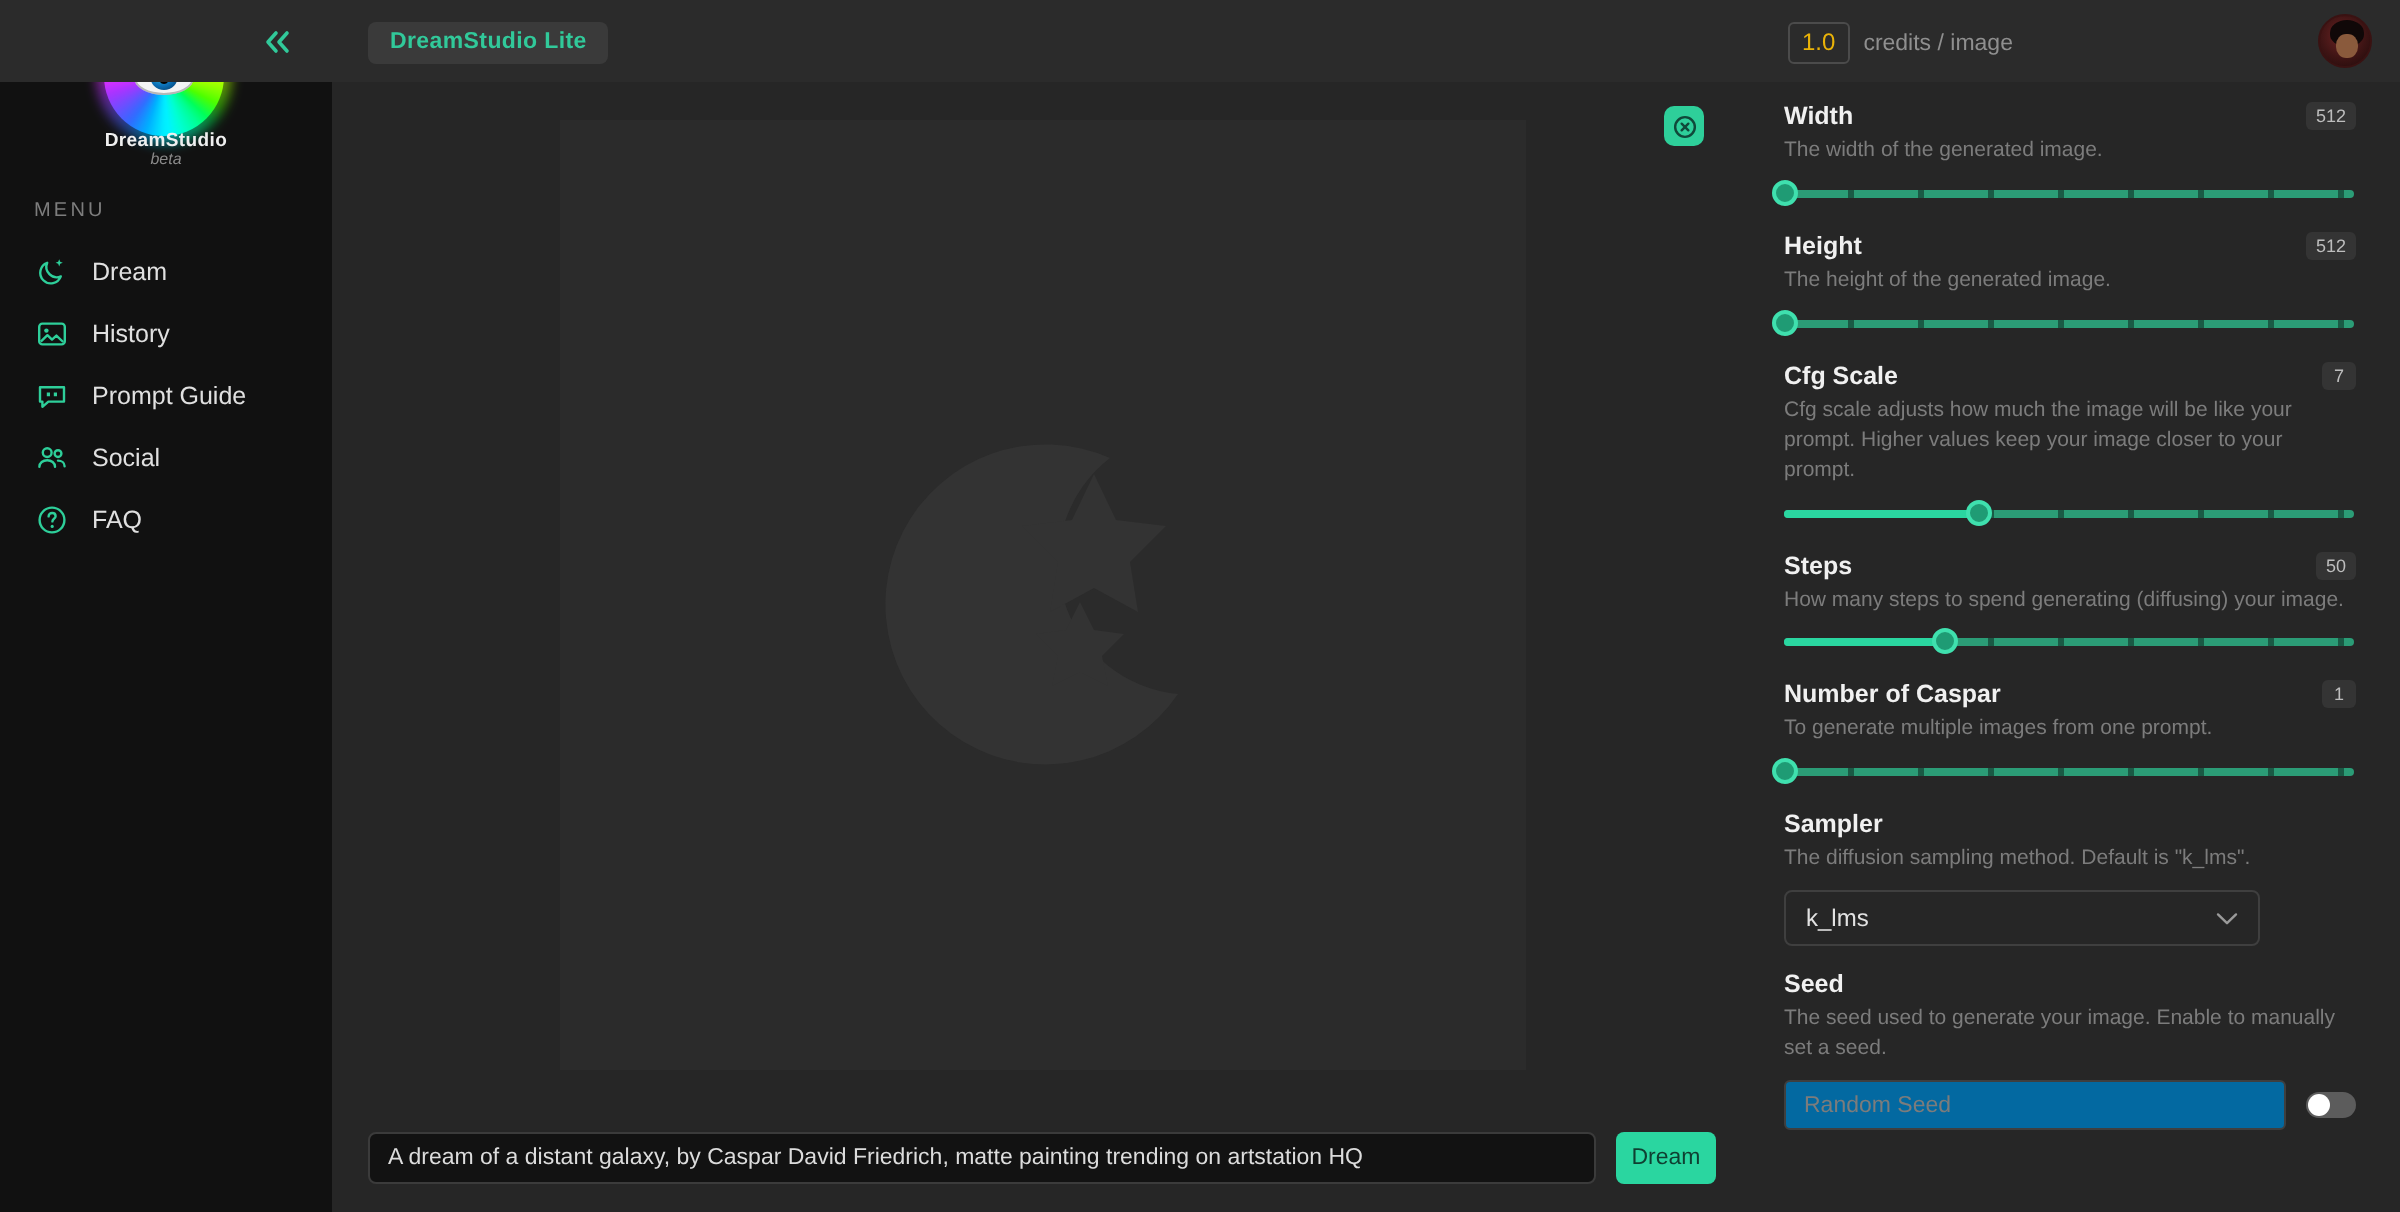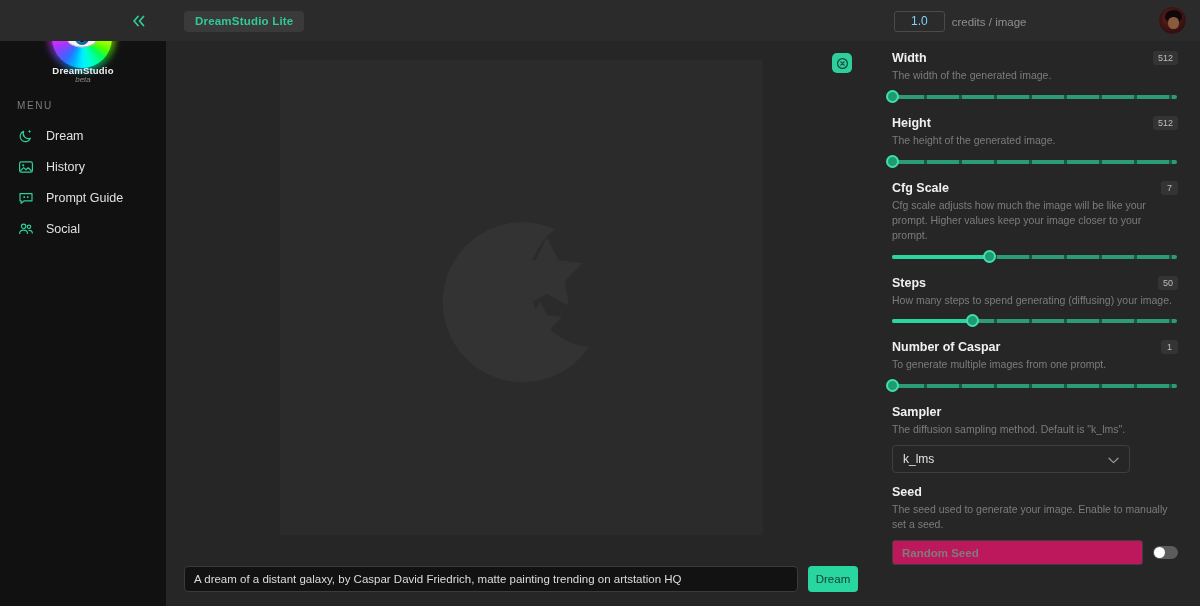--- a/index.html
+++ b/index.html
@@ -29,21 +29,21 @@
     font-size:11.5px; font-weight:bold;
     padding:4px 11px 5px; border-radius:4px; cursor:pointer;
     letter-spacing:.2px;
   }
   .credits {
     position:absolute; left:894px; top:11px;
     display:flex; align-items:center; gap:7px;
   }
   .credits-box {
     border:1px solid #4b4b4b; border-radius:3px;
-    padding:2px 16px 3px; font-size:12px; color:#7dd3fc; min-width:24px; text-align:center;
+    padding:2px 6px 3px; font-size:12px; color:#eab308; min-width:24px; text-align:center;
   }
   .credits-label { font-size:11.5px; color:#8f8f8f; }
   .avatar {
     position:absolute; right:14px; top:7px; width:27px; height:27px; border-radius:50%;
     background:radial-gradient(circle at 45% 40%, #6b2323 0%, #3e1414 55%, #1d0a0a 100%);
     overflow:hidden; cursor:pointer; border:1px solid #3a1212;
   }
   .avatar .hair {
     position:absolute; left:5px; top:2px; width:17px; height:13px;
     background:#100808; border-radius:50% 50% 44% 44%;
@@ -181,23 +181,23 @@
     position:relative; margin-top:8px; height:28px; width:238px;
     border:1px solid #3f3f3f; border-radius:4px; background:#262626;
     display:flex; align-items:center; padding:0 10px;
     font-size:12px; color:#e2e2e2; cursor:pointer;
   }
   .select-caret {
     position:absolute; right:10px; top:9px; color:#9a9a9a; font-size:10px;
   }
   .seed-row { display:flex; align-items:center; gap:10px; margin-top:8px; }
   .seed-input {
-    width:259px; height:25px; background:#be185d; border:1px solid #3f3f3f;
+    width:259px; height:25px; background:#0369a1; border:1px solid #3f3f3f;
     border-radius:3px; color:#d4d4d4; font-size:11.5px; padding:0 9px;
-    font-family:"Liberation Sans", sans-serif; outline:none;font-weight:bold;
+    font-family:"Liberation Sans", sans-serif; outline:none;
   }
   .seed-input::placeholder { color:#7c7c7c; }
   .toggle {
     width:25px; height:13px; border-radius:7px; background:#5c5c5c;
     position:relative; cursor:pointer; flex:0 0 25px;
   }
   .toggle-knob {
     position:absolute; left:1px; top:1px; width:11px; height:11px;
     border-radius:50%; background:#fff;
   }
@@ -279,20 +279,30 @@
           <svg width="16" height="16" viewBox="0 0 16 16" fill="none">
             <circle cx="5.6" cy="5.3" r="2.2" stroke="#2ecf9a" stroke-width="1.2"></circle>
             <circle cx="11" cy="5.8" r="1.7" stroke="#2ecf9a" stroke-width="1.2"></circle>
             <path d="M1.7 12.4c0-2 1.8-3.3 3.9-3.3s3.9 1.3 3.9 3.3" stroke="#2ecf9a" stroke-width="1.2" stroke-linecap="round"></path>
             <path d="M11 9.3c1.8 0 3.3 1.1 3.3 2.8" stroke="#2ecf9a" stroke-width="1.2" stroke-linecap="round"></path>
           </svg>
         </span>
         <span>Social</span>
       </div>
 
+      <div class="menu-item">
+        <span class="menu-icon">
+          <svg width="16" height="16" viewBox="0 0 16 16" fill="none">
+            <circle cx="8" cy="8" r="6.2" stroke="#2ecf9a" stroke-width="1.2"></circle>
+            <path d="M6.3 6.2c0-1 .8-1.7 1.8-1.7s1.7.7 1.7 1.6c0 1.3-1.6 1.3-1.6 2.6" stroke="#2ecf9a" stroke-width="1.2" stroke-linecap="round" fill="none"></path>
+            <circle cx="8.1" cy="11.2" r=".8" fill="#2ecf9a"></circle>
+          </svg>
+        </span>
+        <span>FAQ</span>
+      </div>
 
     </div>
   </div>
 
   <div class="center">
     <div class="canvas-area">
 
       <div class="clear-btn">
         <svg width="13" height="13" viewBox="0 0 14 14" fill="none">
           <circle cx="7" cy="7" r="5.3" stroke="#10493a" stroke-width="1.3"></circle>

